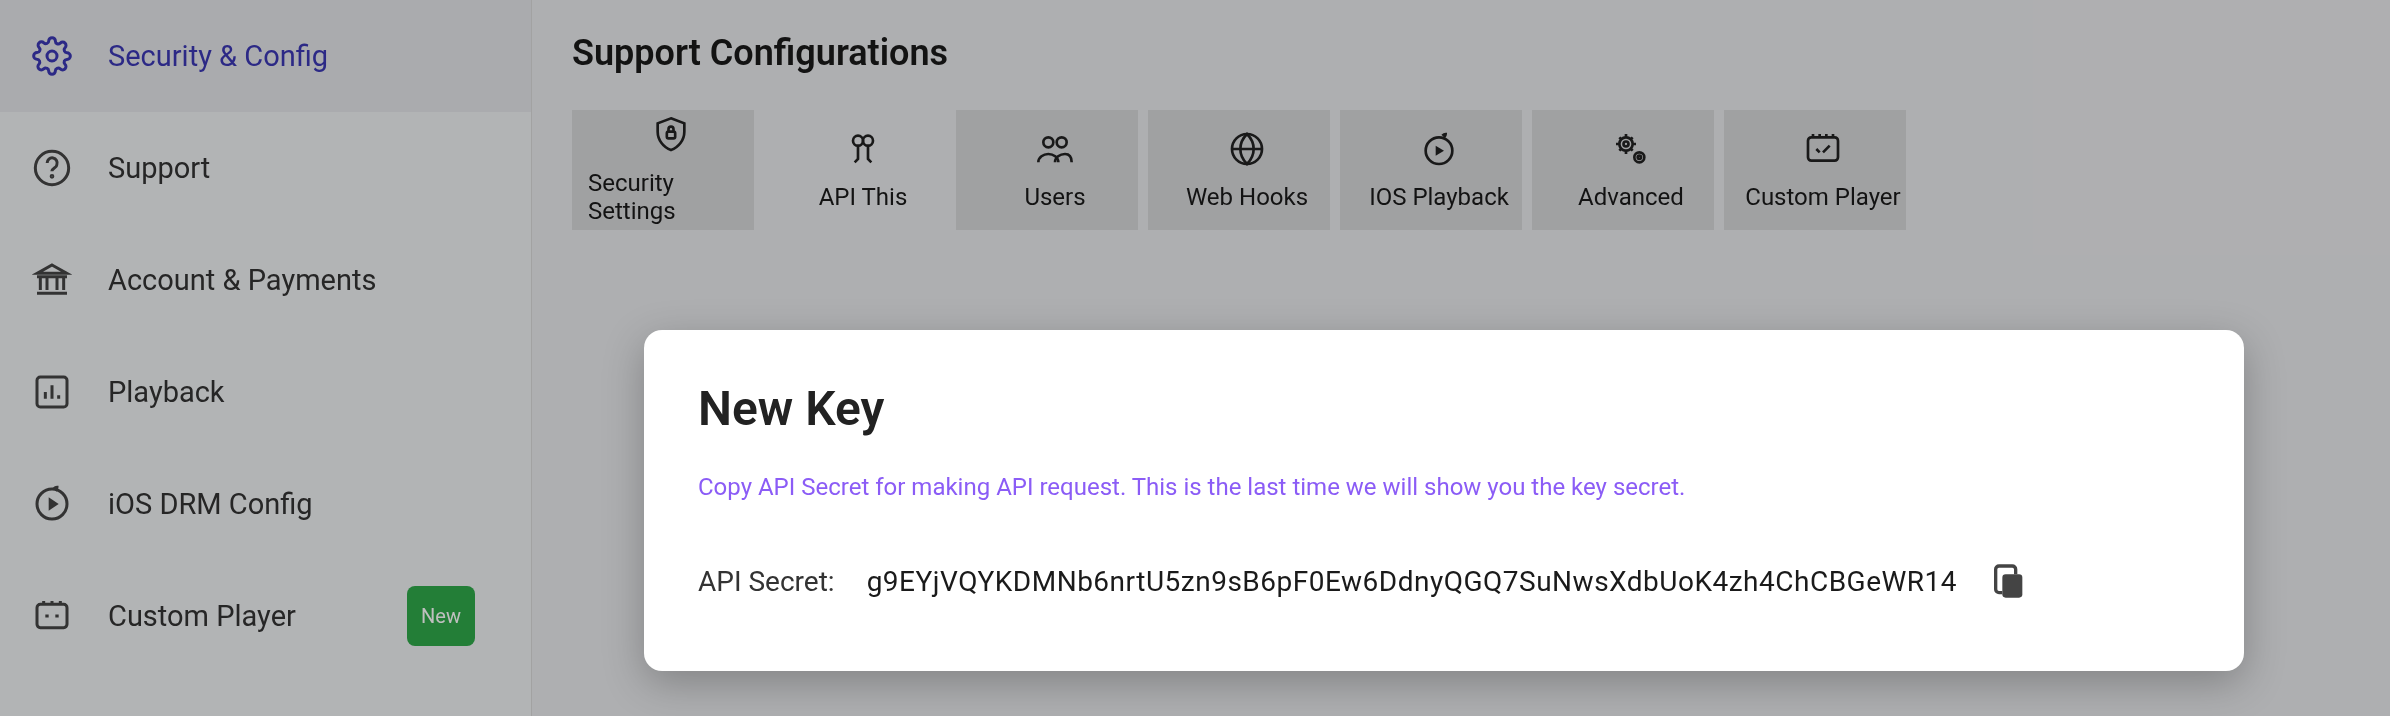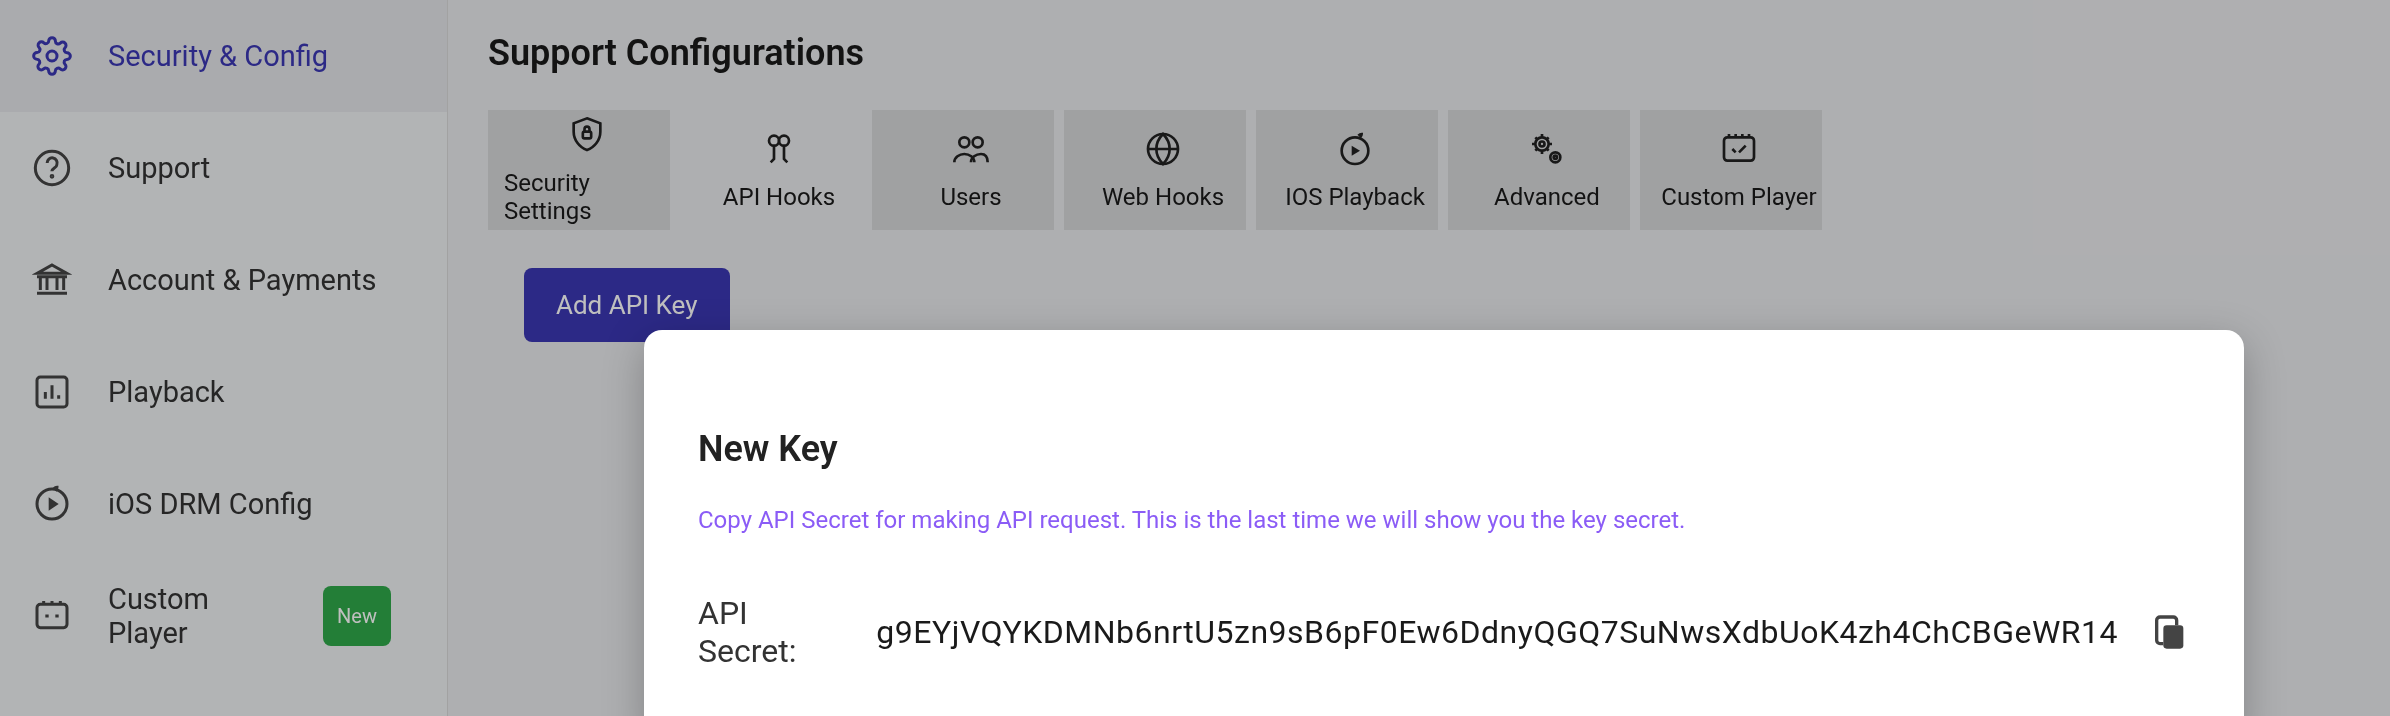--- a/index.html
+++ b/index.html
@@ -21,21 +21,21 @@
       background: rgba(0,0,0,0.25);
       z-index: 50;
     }
     .page {
       display: flex;
       width: 100%;
       height: 100%;
       position: relative;
     }
     .sidebar {
-      width: 448px;
+      width: 532px;
       background: #eef0f2;
       padding-top: 0;
       border-right: 1px solid #d8d8d8;
       position: relative;
       z-index: 10;
     }
     .sidebar-item {
       display: flex;
       align-items: center;
       gap: 36px;
@@ -148,36 +148,35 @@
       background: #fff;
       border-radius: 18px;
       box-shadow: 0 12px 40px rgba(0,0,0,0.25);
       left: 644px;
       top: 330px;
       width: 1600px;
       padding: 50px 54px 70px 54px;
       z-index: 100;
     }
     .modal-title {
-      font-size: 36px;
+      font-size: 48px;
       font-weight: 600;
       color: #222;
       margin-bottom: 36px;
-      margin-top: 48px;
     }
     .modal-desc {
       font-size: 24px;
       color: #8b5cf6;
       margin-bottom: 60px;
     }
     .secret-row {
       display: flex;
       align-items: center;
       gap: 32px;
-      font-size: 32px;
+      font-size: 28px;
       color: #333;
     }
     .secret-label {
       color: #333;
     }
     .secret-value {
       color: #1a1a1a;
       font-family: inherit;
       letter-spacing: 0.5px;
     }
@@ -278,21 +277,21 @@
         <span>Security Settings</span>
       </div>
       <div class="tab active">
         <span class="tab-icon">
           <svg viewBox="0 0 24 24">
               <circle cx="9" cy="7" r="3"></circle>
               <circle cx="15" cy="7" r="3"></circle>
               <path d="M9 10v8l-2 2M15 10v8l2 2"></path>
             </svg>
         </span>
-        <span>API Hooks</span>
+        <span>API This</span>
       </div>
       <div class="tab">
         <span class="tab-icon">
           <svg viewBox="0 0 24 24">
               <circle cx="8" cy="8" r="3"></circle>
               <circle cx="16" cy="8" r="3"></circle>
               <path d="M2 20c0-3 3-5 6-5s6 2 6 5M12 20c0-3 3-5 6-5s4 2 4 5"></path>
             </svg>
         </span>
         <span>Users</span>
@@ -332,21 +331,20 @@
         <span class="tab-icon">
           <svg viewBox="0 0 24 24">
               <rect x="3" y="5" width="18" height="14" rx="2"></rect>
               <path d="M6 5V3M10 5V3M14 5V3M18 5V3"></path>
               <path d="M8 12l2 2M12 14l4-4"></path>
             </svg>
         </span>
         <span>Custom Player</span>
       </div>
     </div>
-    <button class="add-key-btn">Add API Key</button>
   </div>
 </div>
 
 <div class="overlay-dim"></div>
 
 <div class="modal">
   <div class="modal-title">New Key</div>
   <div class="modal-desc">Copy API Secret for making API request. This is the last time we will show you the key secret.</div>
   <div class="secret-row">
     <span class="secret-label">API Secret:</span>

